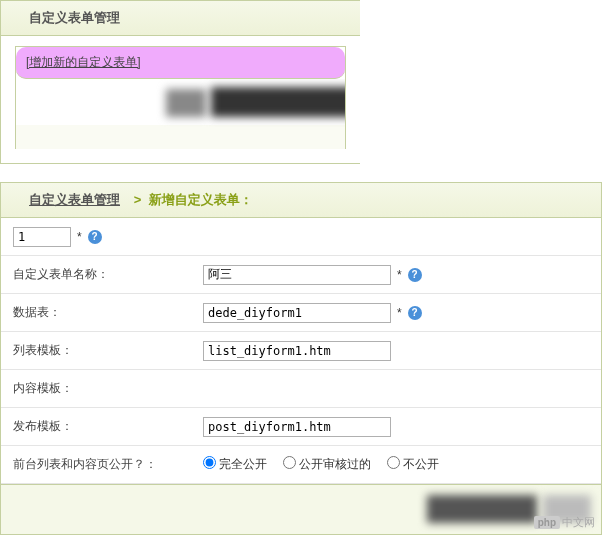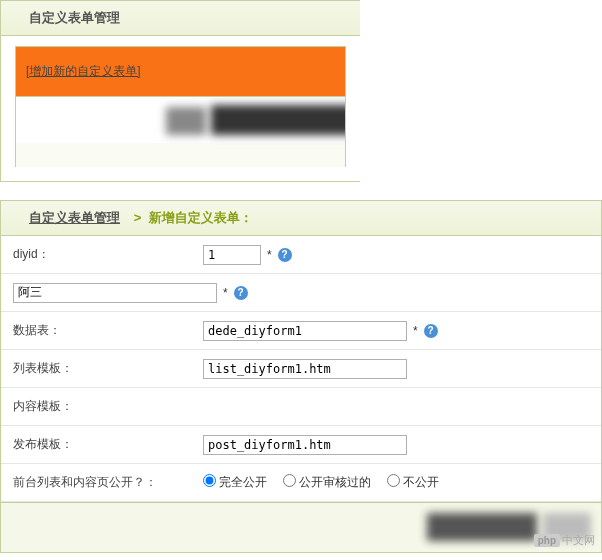--- a/index.html
+++ b/index.html
@@ -6,38 +6,38 @@
     body { font-family: Arial, "Microsoft YaHei", sans-serif; font-size: 12px; color: #333; background: #fff; width: 602px; }
     
     .panel { border: 1px solid #c5d0a1; margin-bottom: 18px; background: #fff; }
     
     .panel-header { background: linear-gradient(#f5f8e8, #eef2d8); border-bottom: 1px solid #c5d0a1; padding: 8px 28px; font-weight: bold; font-size: 13px; color: #555; }
     .panel-header .link { color: #555; text-decoration: underline; cursor: pointer; margin-right: 6px; }
     .panel-header .sep { color: #8aa018; margin: 0 4px; }
     .panel-header .current { color: #8aa018; font-weight: bold; }
     
     .inner-box { margin: 10px 14px 0 14px; border: 1px solid #c5d0a1; border-bottom: none; background: #fff; }
-    .inner-row { background: #f97316; padding: 16px 10px; border-bottom: 1px solid #c5d0a1; }
+    .inner-row { background: #f0abfc; padding: 7px 10px; border-bottom: 1px solid #c5d0a1; border-radius: 10px; }
     .inner-row .action-link { color: #444; text-decoration: underline; cursor: pointer; }
     .inner-scroll { height: 70px; overflow-y: scroll; background: #fafbf3; position: relative; }
     
     .blur-area { height: 46px; position: relative; background: #fff; }
     .blur-block { filter: blur(4px); position: absolute; }
     .b1 { width: 40px; height: 28px; background: #888; left: 150px; top: 10px; }
     .b2 { width: 150px; height: 30px; background: #333; left: 195px; top: 8px; }
     
     .form-panel { border: 1px solid #c5d0a1; }
     
     .form-row { display: flex; align-items: center; border-bottom: 1px solid #e5e5e5; padding: 8px 12px; min-height: 38px; }
     .form-row:last-of-type { border-bottom: none; }
     .form-label { width: 190px; color: #444; flex-shrink: 0; }
     .form-value { display: flex; align-items: center; gap: 4px; }
     .form-value input[type=text] { border: 1px solid #b0b0b0; padding: 2px 4px; font-size: 12px; height: 20px; font-family: monospace; }
     .input-sm { width: 58px; }
-    .input-lg { width: 204px; }
+    .input-lg { width: 188px; }
     .star { color: #333; margin: 0 2px; }
     .help-icon { width: 14px; height: 14px; border-radius: 50%; background: #4a90d9; color: #fff; font-size: 10px; display: inline-flex; align-items: center; justify-content: center; font-weight: bold; cursor: pointer; }
     .warn-text { color: #d00; }
     .radio-item { display: inline-flex; align-items: flex-start; margin-right: 12px; }
     .radio-item input { margin-right: 3px; }
     
     .footer-area { background: #f5f8e8; height: 50px; position: relative; border-top: 1px solid #c5d0a1; }
     .fblur { filter: blur(4px); position: absolute; }
     .fb1 { width: 110px; height: 28px; background: #555; right: 64px; top: 10px; }
     .fb2 { width: 48px; height: 28px; background: #bbb; right: 10px; top: 10px; }
@@ -66,29 +66,29 @@
 </div>
 
 <div class="form-panel" style="position:relative;">
   <div class="panel-header">
     <span class="link">自定义表单管理</span>
     <span class="sep">&gt;</span>
     <span class="current">新增自定义表单：</span>
   </div>
 
   <div class="form-row">
-    <div class="form-label">diyid：</div>
     <div class="form-value">
       <input type="text" class="input-sm" value="1" style="">
       <span class="star">*</span>
       <span class="help-icon">?</span>
     </div>
   </div>
 
   <div class="form-row">
+    <div class="form-label">自定义表单名称：</div>
     <div class="form-value">
       <input type="text" class="input-lg" value="阿三" style="">
       <span class="star">*</span>
       <span class="help-icon">?</span>
     </div>
   </div>
 
   <div class="form-row">
     <div class="form-label">数据表：</div>
     <div class="form-value">

